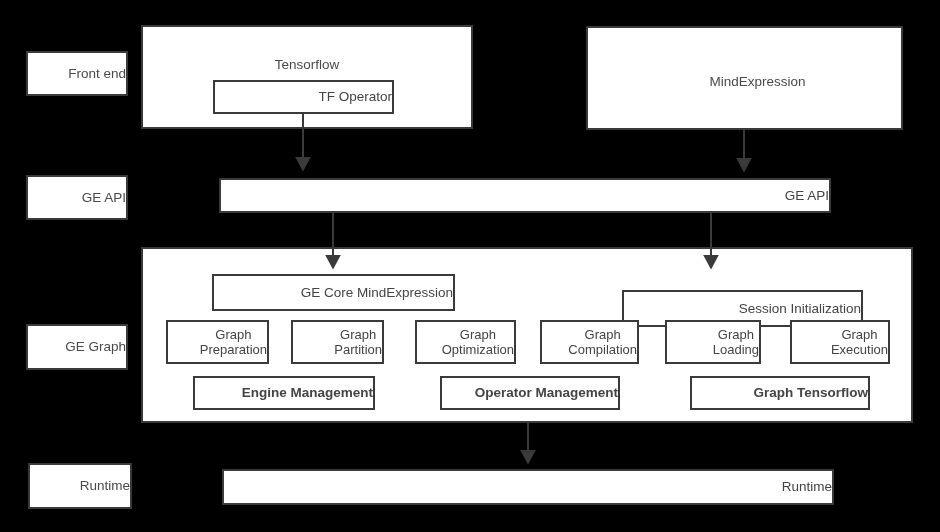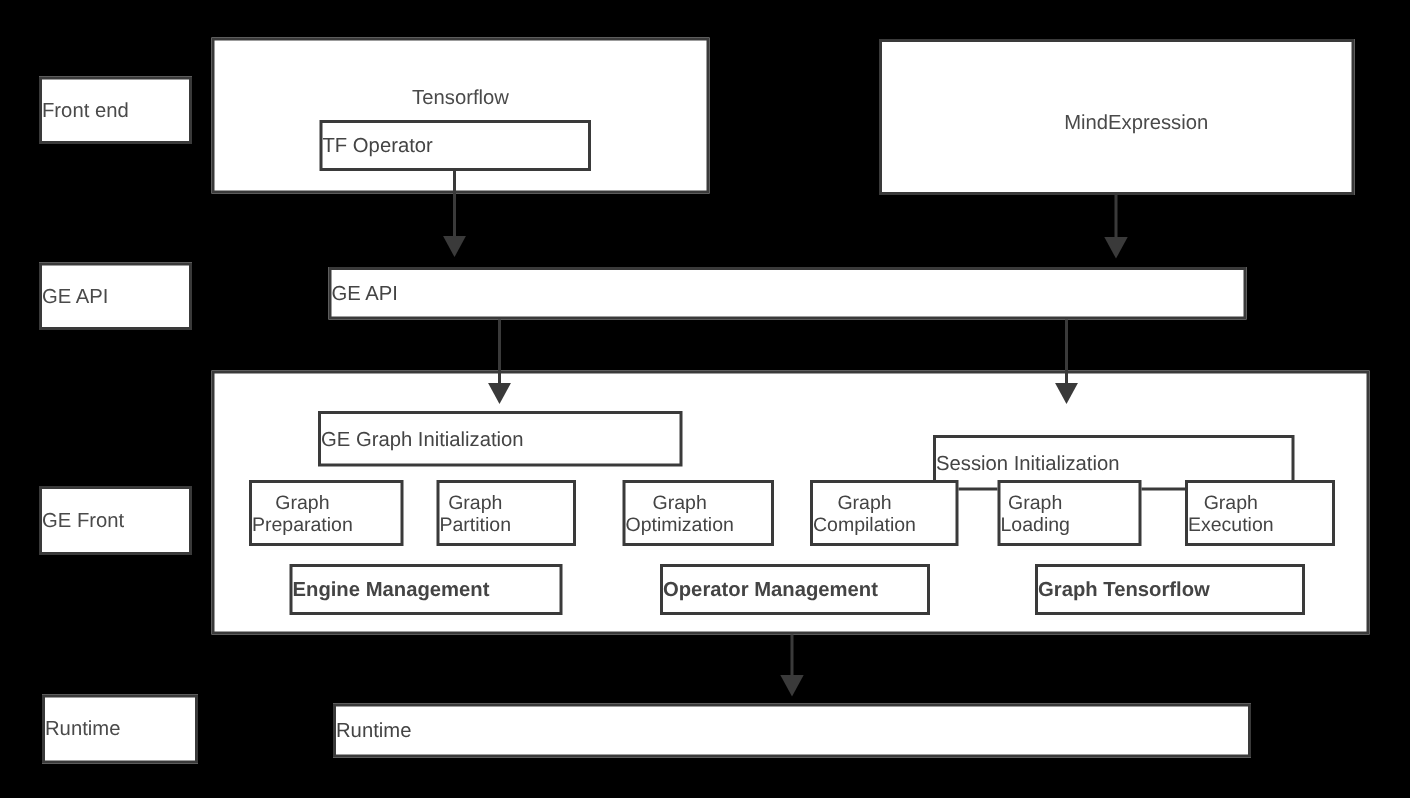--- a/index.html
+++ b/index.html
@@ -16,21 +16,21 @@
     overflow: hidden;
   }
   .box {
     position: absolute;
     background: #ffffff;
     border: 2px solid #3a3a3a;
     box-sizing: border-box;
     color: #444444;
     display: flex;
     align-items: center;
-    justify-content: flex-start;
+    justify-content: flex-end;
     text-align: center;
     line-height: 1.18;
   }
   .layer-label {
     font-size: 13.5px;
     color: #4a4a4a;
   }
   .group-box {
     position: absolute;
     background: #ffffff;
@@ -75,21 +75,21 @@
 
 <div id="canvas">
 
   <div class="box layer-label" style="left:26px; top:51px; width:102px; height:45px;">
     <span>Front end</span>
   </div>
   <div class="box layer-label" style="left:26px; top:175px; width:102px; height:45px;">
     <span>GE API</span>
   </div>
   <div class="box layer-label" style="left:26px; top:324px; width:102px; height:46px;">
-    <span>GE Front</span>
+    <span>GE Graph</span>
   </div>
   <div class="box layer-label" style="left:28px; top:463px; width:104px; height:46px;">
     <span>Runtime</span>
   </div>
 
   <div class="group-box" style="left:141px; top:25px; width:332px; height:104px;">
     <div class="group-title" style="top:30px;">Tensorflow</div>
   </div>
   <div class="box wide-bar" style="left:213px; top:80px; width:181px; height:34px;">
     <span>TF Operator</span>
@@ -99,21 +99,21 @@
     <div class="group-title" style="top:46px;padding-left:26px;">MindExpression</div>
   </div>
 
   <div class="box wide-bar" style="left:219px; top:178px; width:612px; height:35px;">
     <span>GE API</span>
   </div>
 
   <div class="group-box" style="left:141px; top:247px; width:772px; height:176px;"></div>
 
   <div class="box init-box" style="left:212px; top:274px; width:243px; height:37px;">
-    <span>GE Graph Initialization</span>
+    <span>GE Core MindExpression</span>
   </div>
   <div class="box init-box" style="left:622px; top:274px; width:241px; height:37px;margin-top:16px;">
     <span>Session Initialization</span>
   </div>
 
   <div class="box proc" style="left:166px; top:320px; width:103px; height:44px;">
     <span class="two-line">Graph
 Preparation</span>
   </div>
   <div class="box proc" style="left:291px; top:320px; width:93px; height:44px;">

